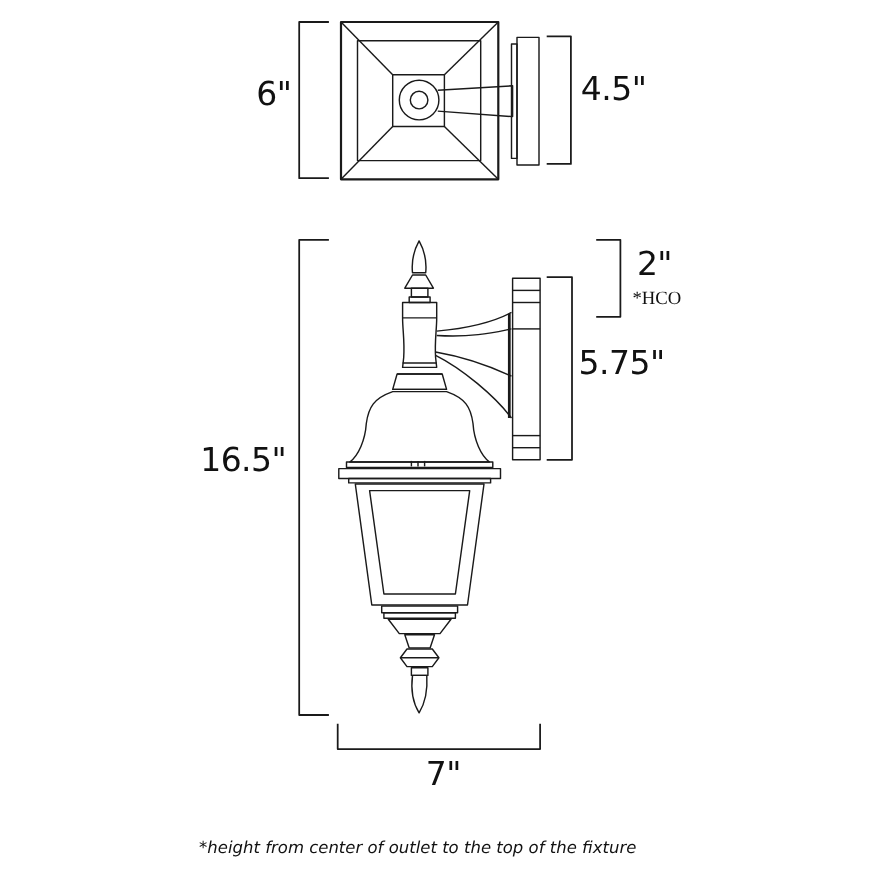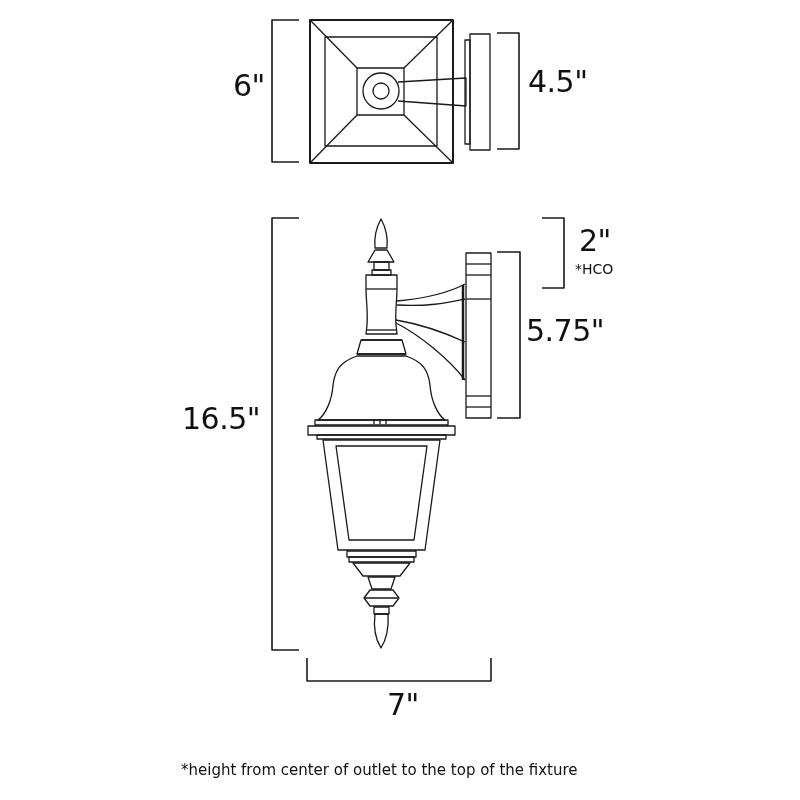--- a/index.html
+++ b/index.html
@@ -2,22 +2,22 @@
 <html><head>
 <meta charset="utf-8">
 <style>
   html, body { margin: 0; padding: 0; background: #ffffff; }
   body { width: 800px; height: 800px; position: relative; overflow: hidden;
          font-family: "DejaVu Sans", sans-serif; color: #111; }
   svg#drawing { position: absolute; left: 0; top: 0; }
   .lbl { position: absolute; color: #111; font-family: "DejaVu Sans", sans-serif;
          white-space: nowrap; line-height: 1; }
   .big { font-size: 30px; letter-spacing: -0.5px; }
-  .small { font-size: 14px; }
-  .foot { font-size: 15px; }
+  .small { font-size: 17px; font-family: Liberation Serif, serif; }
+  .foot { font-size: 15px; font-style: italic; }
 </style>
 </head>
 <body>
 
 <svg id="drawing" width="800" height="800" viewBox="0 0 800 800">
   <g fill="none" stroke="#1a1a1a" stroke-width="1.3" stroke-linejoin="round">
 
     <g>
 
       <path d="M299,20 H272 V162 H299" stroke-width="1.6"></path>

